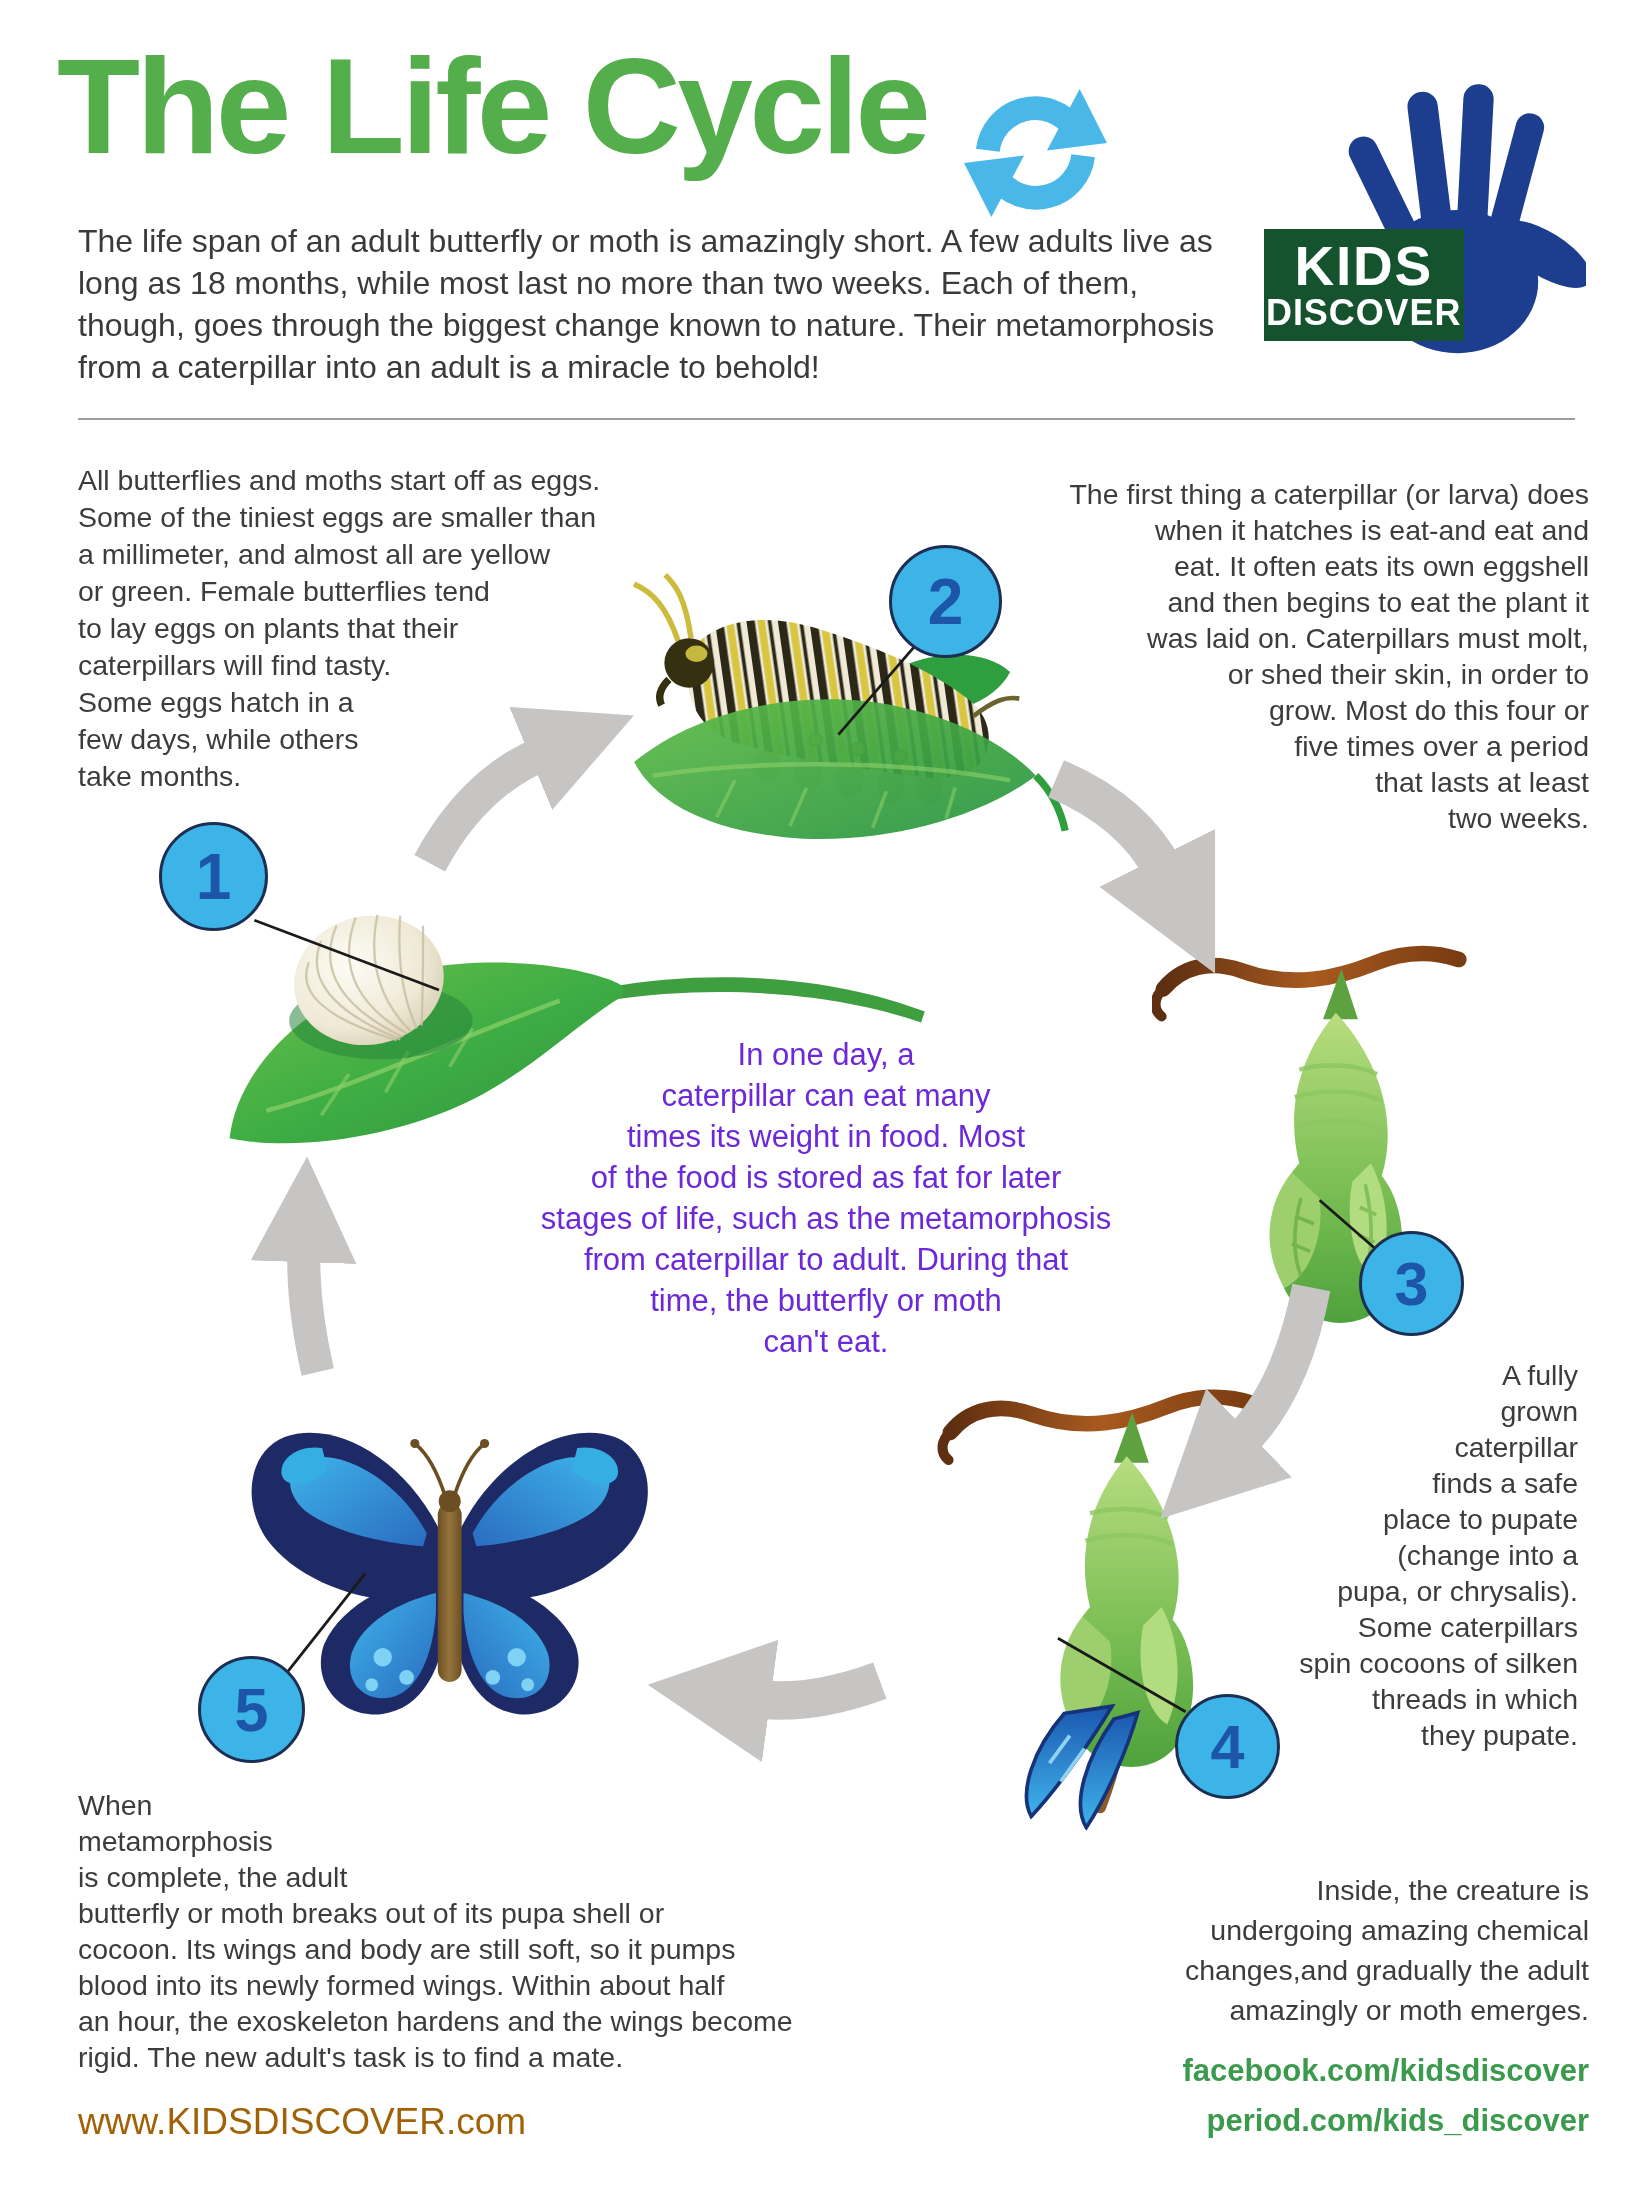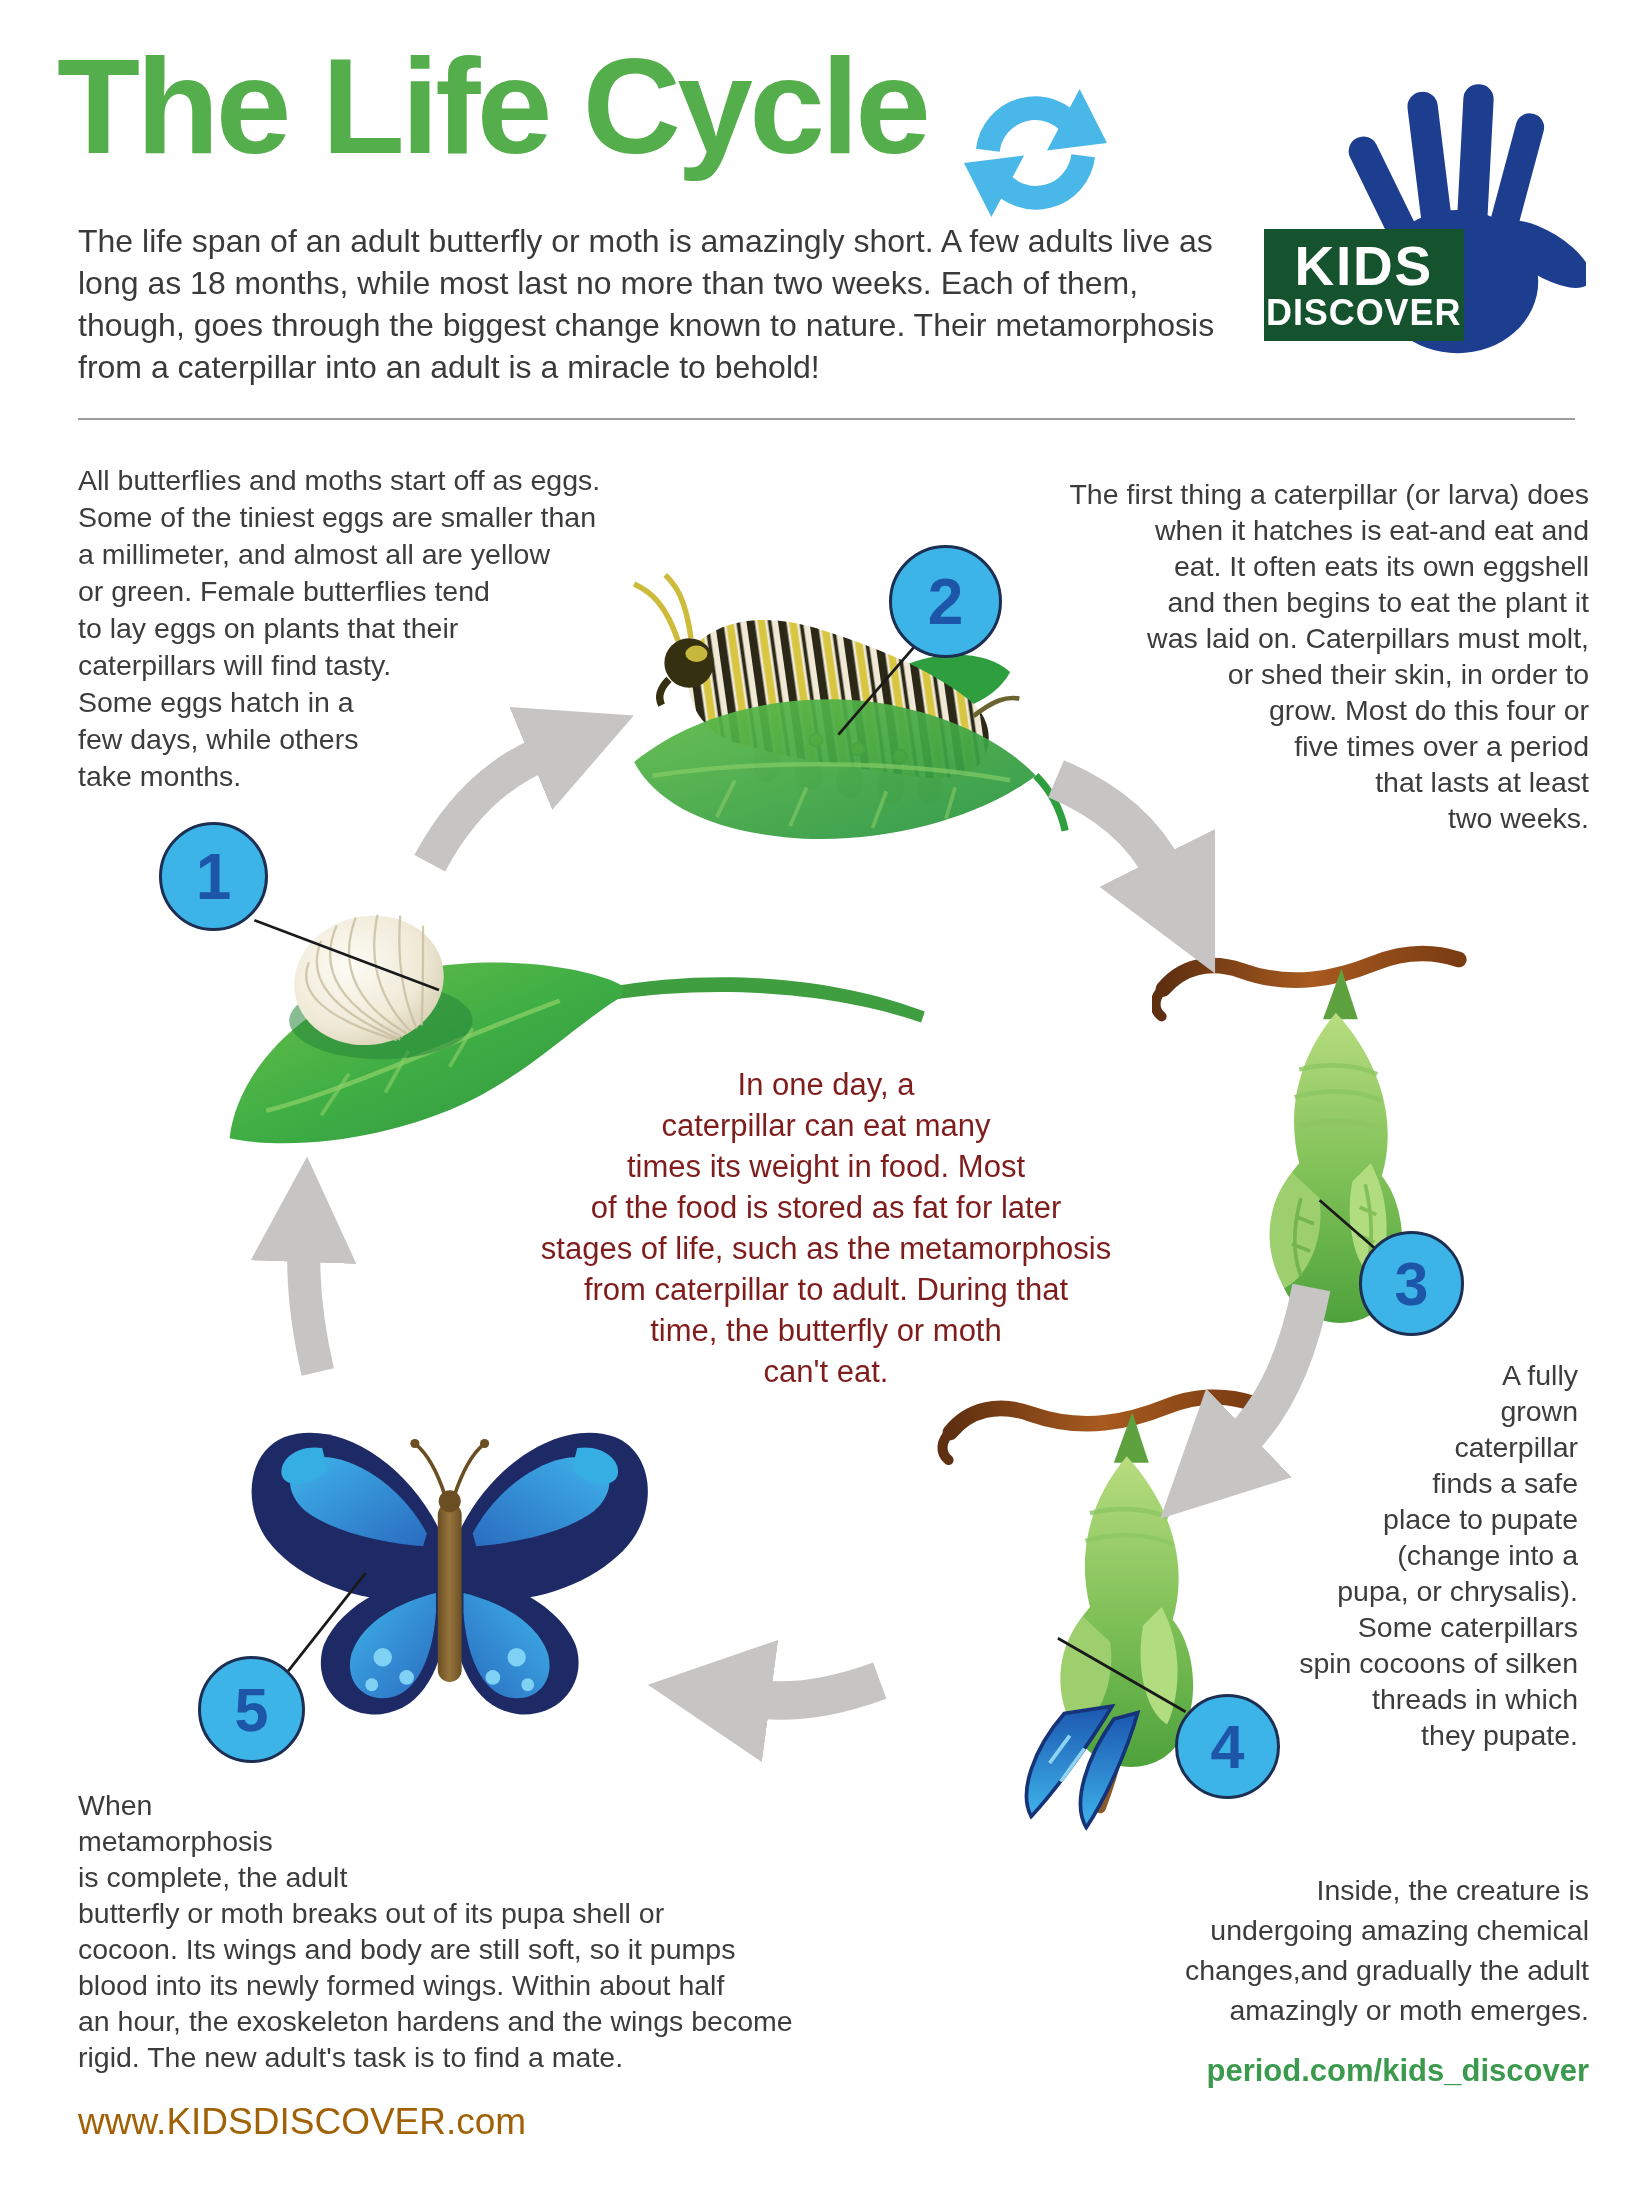--- a/index.html
+++ b/index.html
@@ -12,21 +12,21 @@
   #logo{left:1260px;top:75px;width:326px;height:303px;}
   #logo-box{left:3.7px;top:154px;width:200px;height:112px;background:#14532d;
             display:flex;flex-direction:column;align-items:center;justify-content:center;}
   #logo-kids{font-size:55px;font-weight:bold;color:#ffffff;letter-spacing:1.8px;line-height:55px;}
   #logo-discover{font-size:36px;font-weight:bold;color:#ffffff;letter-spacing:0.9px;line-height:37px;}
   #intro{left:78px;top:220px;width:1166px;font-size:32px;line-height:42px;color:#3a3a3a;}
   #divider{left:78px;top:418px;width:1497px;height:1.8px;background:#9d9d9d;}
   .stage-text{font-size:28.5px;line-height:37px;color:#3c3c3c;}
   #stage1-text{left:78px;top:462px;width:624px;text-align:left;}
   #stage2-text{right:64px;top:476px;width:634px;text-align:right;line-height:36px;}
-  #center-note{left:413px;top:1034px;width:826px;text-align:center;font-size:31px;line-height:41px;color:#7f1d1d;margin-top:30px;}
+  #center-note{left:413px;top:1034px;width:826px;text-align:center;font-size:31px;line-height:41px;color:#6d28d9;}
   #stage3-text{right:75px;top:1357px;width:422px;text-align:right;line-height:36px;}
   #stage4-text{right:64px;top:1870px;width:569px;text-align:right;line-height:40px;}
   #stage5-text{left:78px;top:1787px;width:863px;text-align:left;line-height:36px;}
   .badge{position:absolute;border-radius:50%;background:#3cb4e7;border:3.7px solid #1c2e52;
          display:flex;align-items:center;justify-content:center;
          font-weight:bold;color:#1d55a8;z-index:5;}
   #badge-1{left:159px;top:822px;width:103px;height:103px;font-size:64px;}
   #badge-2{left:889px;top:545px;width:107px;height:107px;font-size:64px;}
   #badge-3{left:1359px;top:1231px;width:99px;height:99px;font-size:61px;}
   #badge-4{left:1175px;top:1694px;width:99px;height:99px;font-size:61px;}
@@ -284,17 +284,18 @@
     </div>
   <div id="badge-4" class="badge">
       <span>4</span>
     </div>
   <div id="badge-5" class="badge">
       <span>5</span>
     </div>
 
   <div id="footer-site" class="abs">www.KIDSDISCOVER.com</div>
   <div id="footer-social" class="abs">
+    <div>facebook.com/kidsdiscover</div>
     <div>period.com/kids_discover</div>
   </div>
 
 </div>
 
 
 </body></html>

